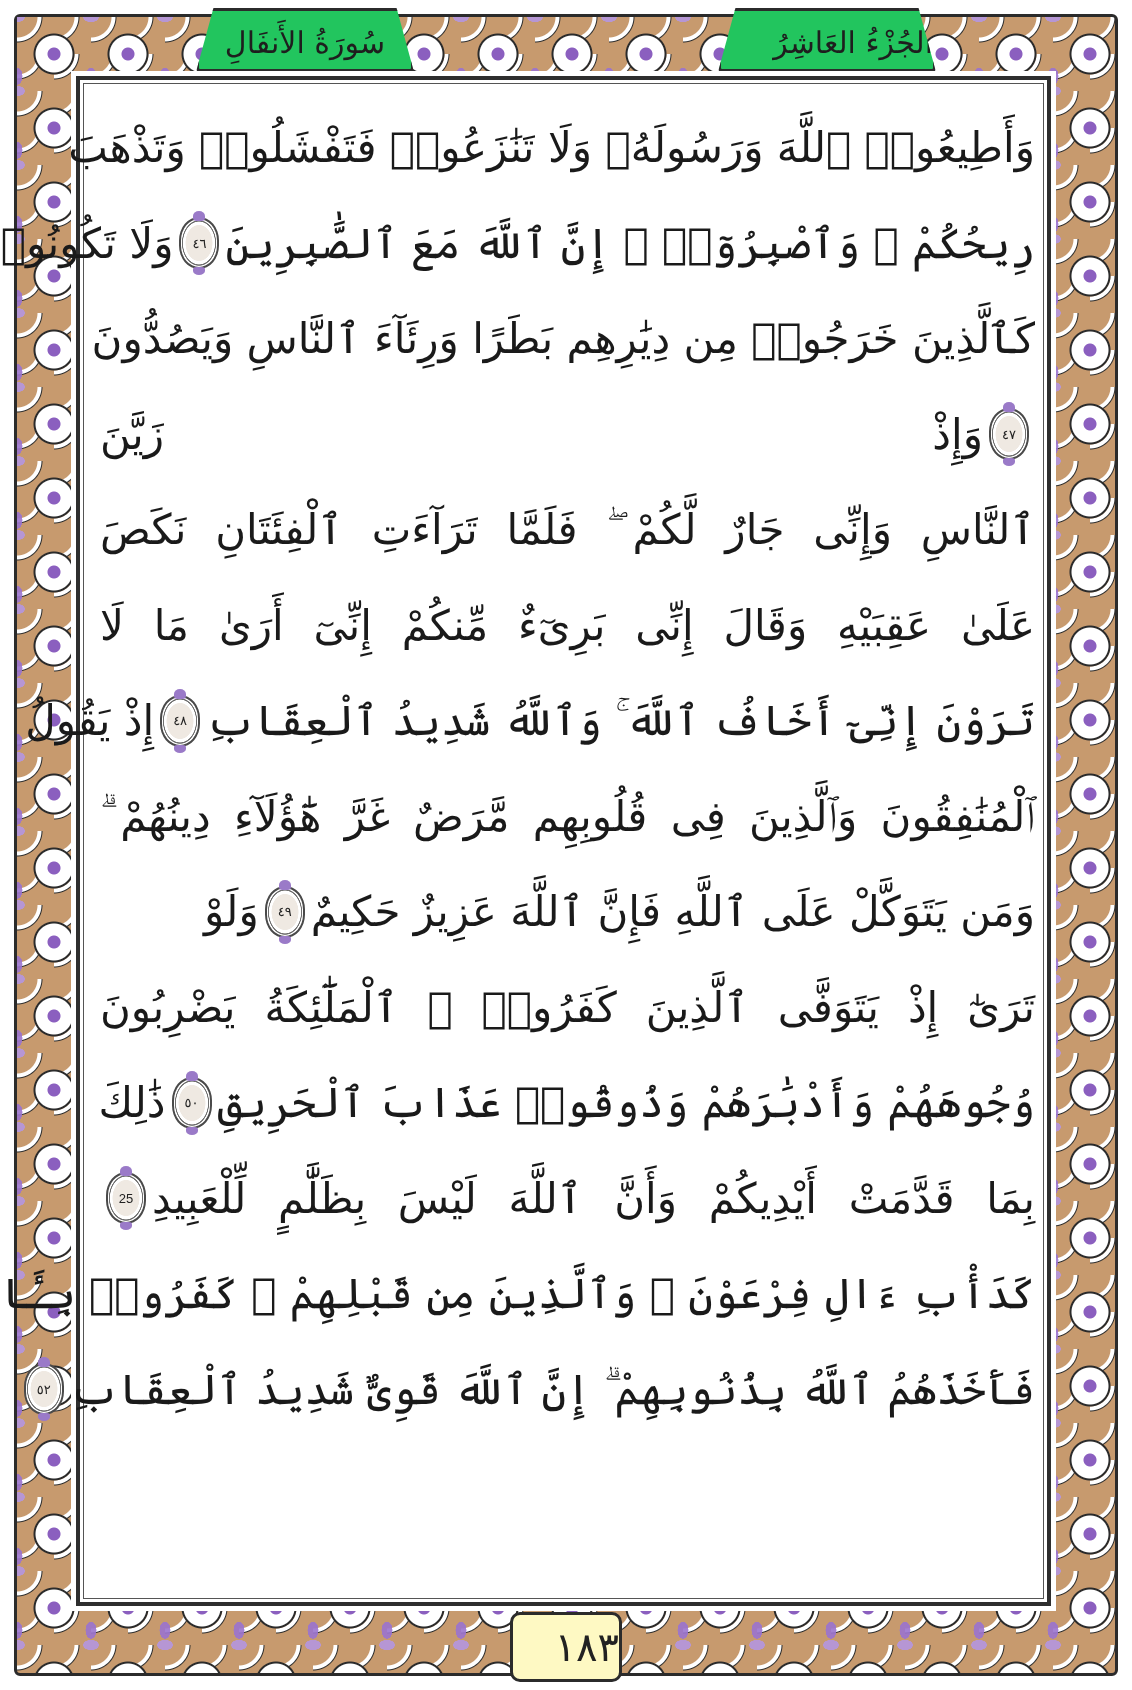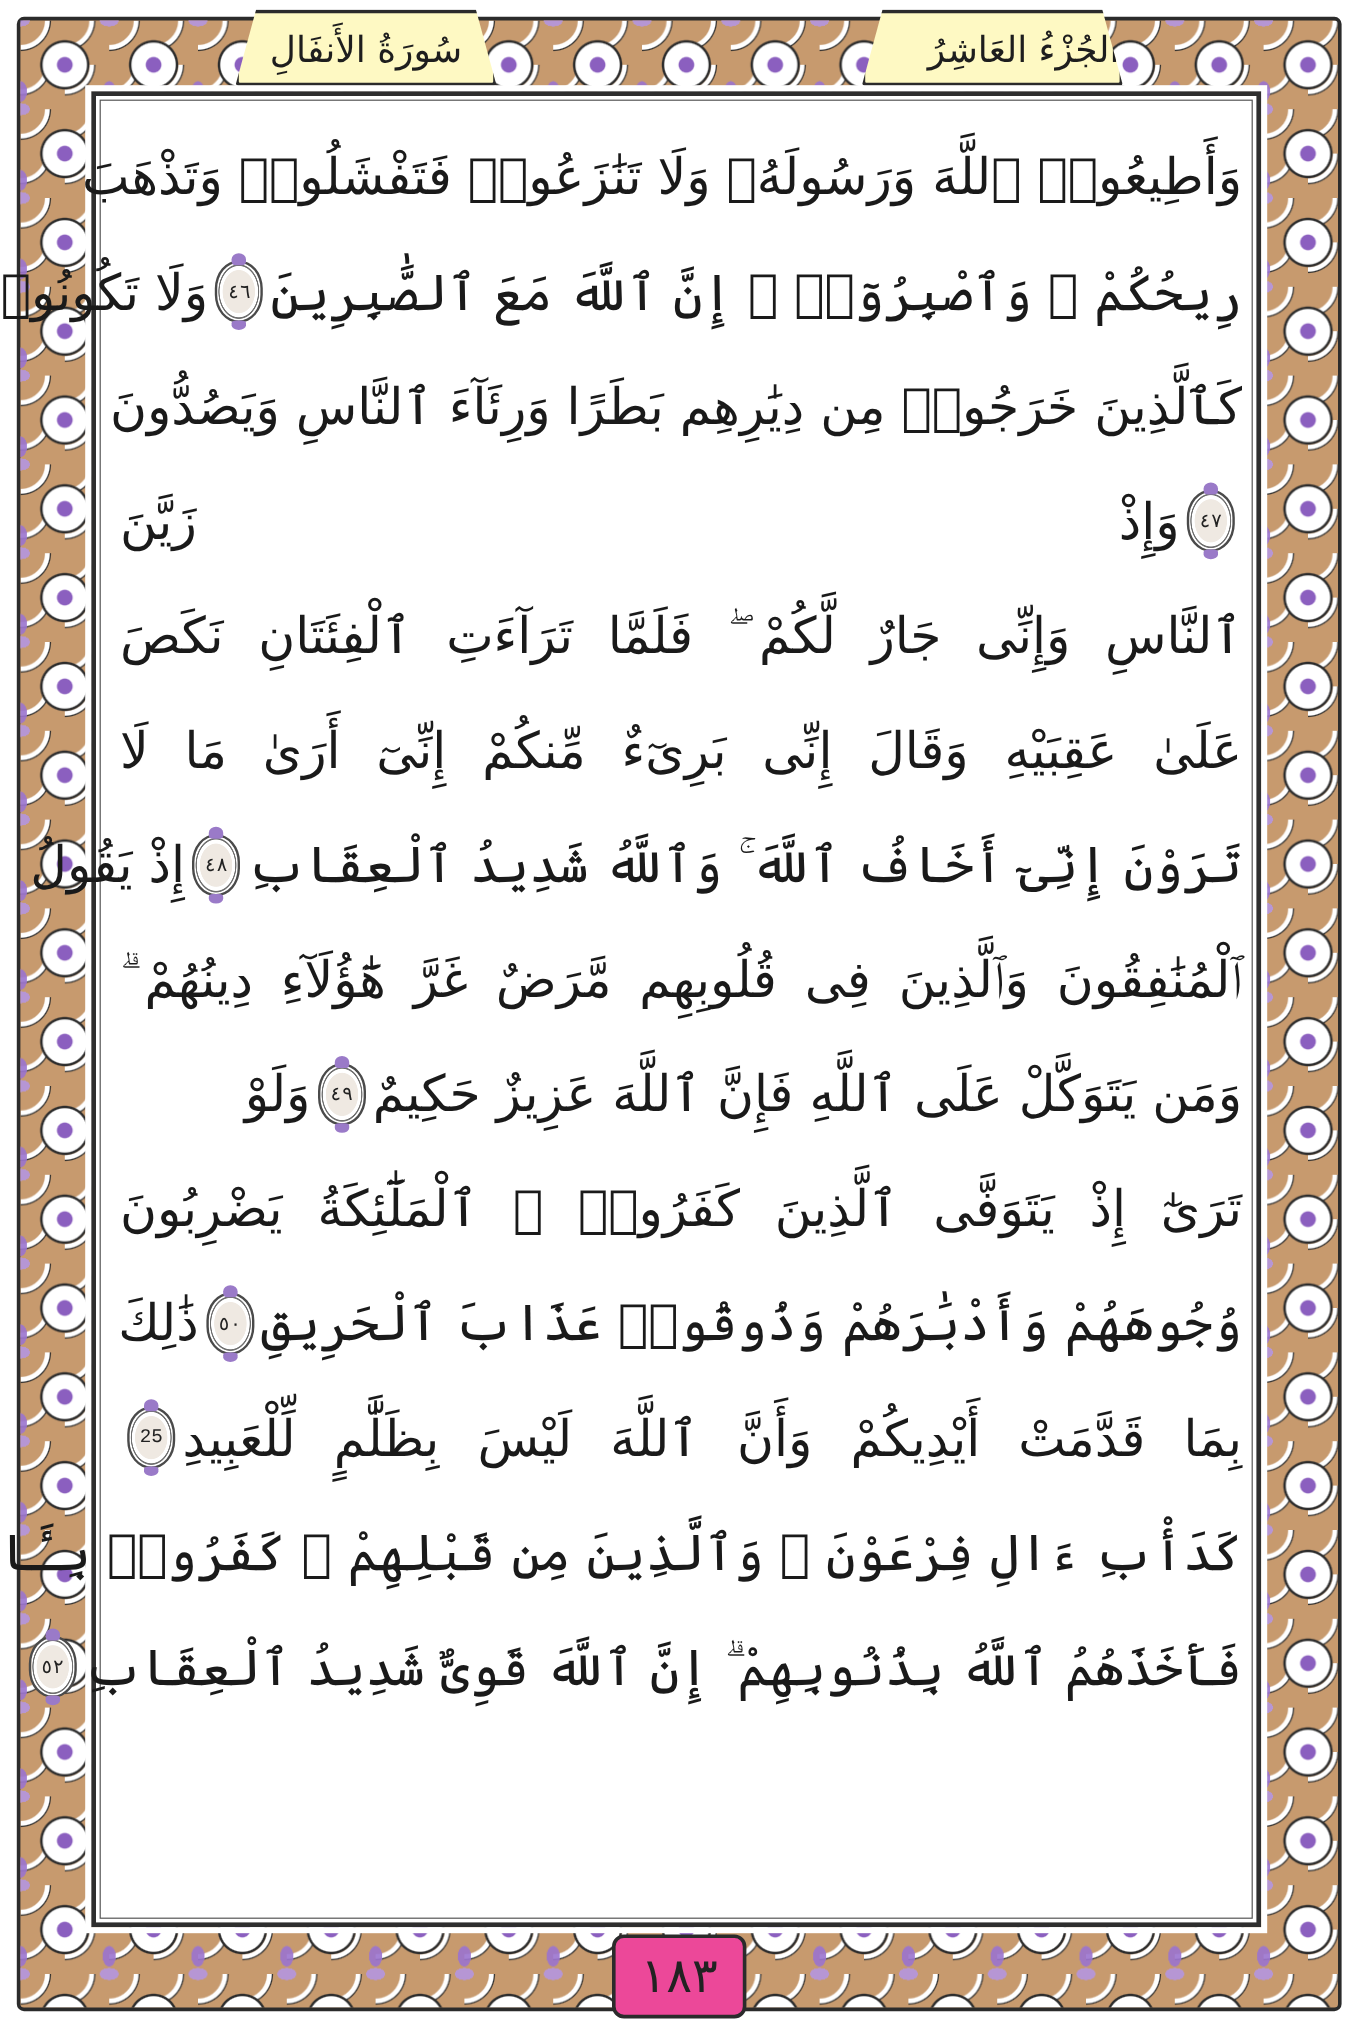--- a/index.html
+++ b/index.html
@@ -40,38 +40,38 @@
     box-sizing: border-box;
     outline: 5px solid #ffffff;
   }
   .inner-frame::before {
     content: ""; position: absolute; inset: 3px;
     border: 1px solid #555555;
   }
 
   
   .cartouche {
-    position: absolute; height: 64px; background: #fef9c3;
+    position: absolute; height: 64px; background: #22c55e;
     border: 3px solid #2b2b2b; box-sizing: border-box;
     display: flex; align-items: center; justify-content: center;
     clip-path: polygon(8% 0, 92% 0, 100% 100%, 0 100%);
     border-radius: 4px;
   }
   .cartouche.top { top: 8px; }
   .cartouche.surah { left: 196px; width: 218px; }
   .cartouche.juz { left: 718px; width: 218px; justify-content: flex-end; }
   .cartouche-text {
     font-family: "DejaVu Serif", serif; font-size: 30px; color: #1e1e1e; direction: rtl;
     margin-top: 4px;
   }
 
   .page-number {
     position: absolute; left: 510px; top: 1612px; width: 112px; height: 70px;
-    background: #ec4899; border: 3px solid #2b2b2b; box-sizing: border-box; border-radius: 10px;
-    display: flex; align-items: center; justify-content: center;
+    background: #fef9c3; border: 3px solid #2b2b2b; box-sizing: border-box; border-radius: 10px;
+    display: flex; align-items: center; justify-content: flex-end;
   }
   .page-number span { font-family: "DejaVu Sans", sans-serif; font-size: 40px; color: #222; }
 
   
   .text-block {
     position: absolute; left: 100px; top: 100px; width: 935px;
     direction: rtl;
   }
   .line {
     height: 95.5px; display: flex; align-items: center; justify-content: space-between;
@@ -88,21 +88,21 @@
     position: relative; box-sizing: border-box;
   }
   .ayah-marker::before {
     content: ""; position: absolute; top: -8px; left: 50%; transform: translateX(-50%);
     width: 12px; height: 10px; border-radius: 50% 50% 30% 30%; background: #9a7ac8;
   }
   .ayah-marker::after {
     content: ""; position: absolute; bottom: -8px; left: 50%; transform: translateX(-50%);
     width: 12px; height: 8px; border-radius: 30% 30% 50% 50%; background: #9a7ac8;
   }
-  .ayah-marker span { font-family: Liberation Mono, monospace; font-size: 16px; color: #222; direction: rtl; }
+  .ayah-marker span { font-family: Liberation Sans, sans-serif; font-size: 13px; color: #222; direction: rtl; }
 </style>
 </head>
 <body>
 
 <div class="page">
   <div class="border-band"></div>
 
   <div class="cartouche top juz">
     <span class="cartouche-text">الجُزْءُ العَاشِرُ</span>
   </div>

